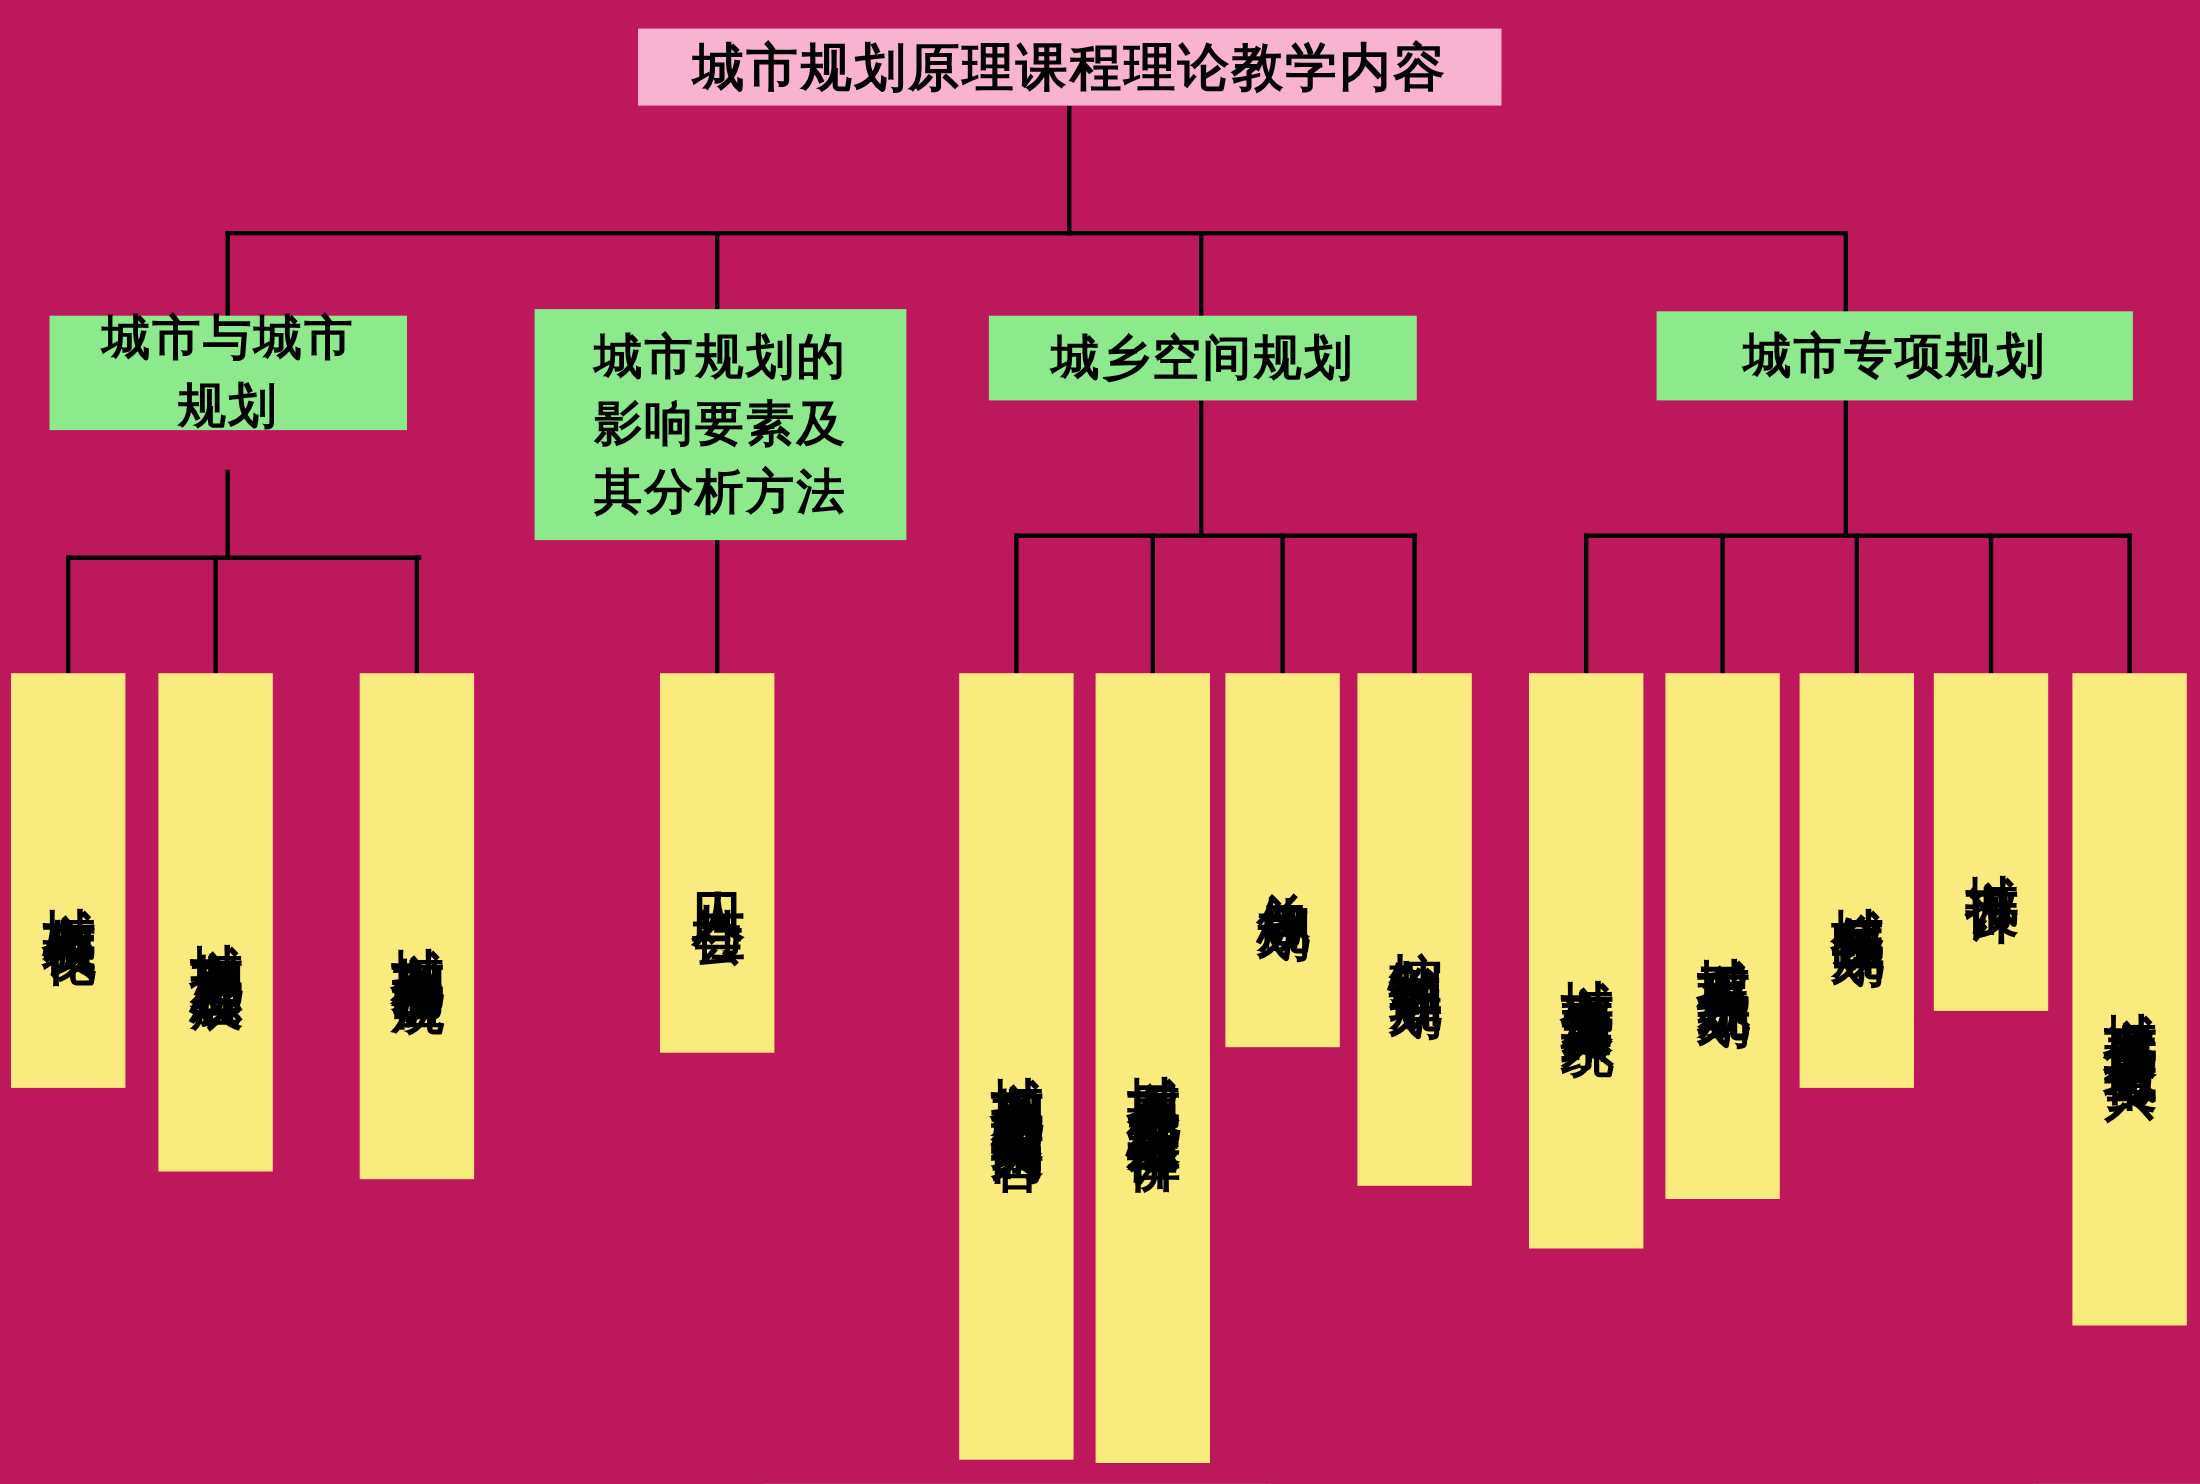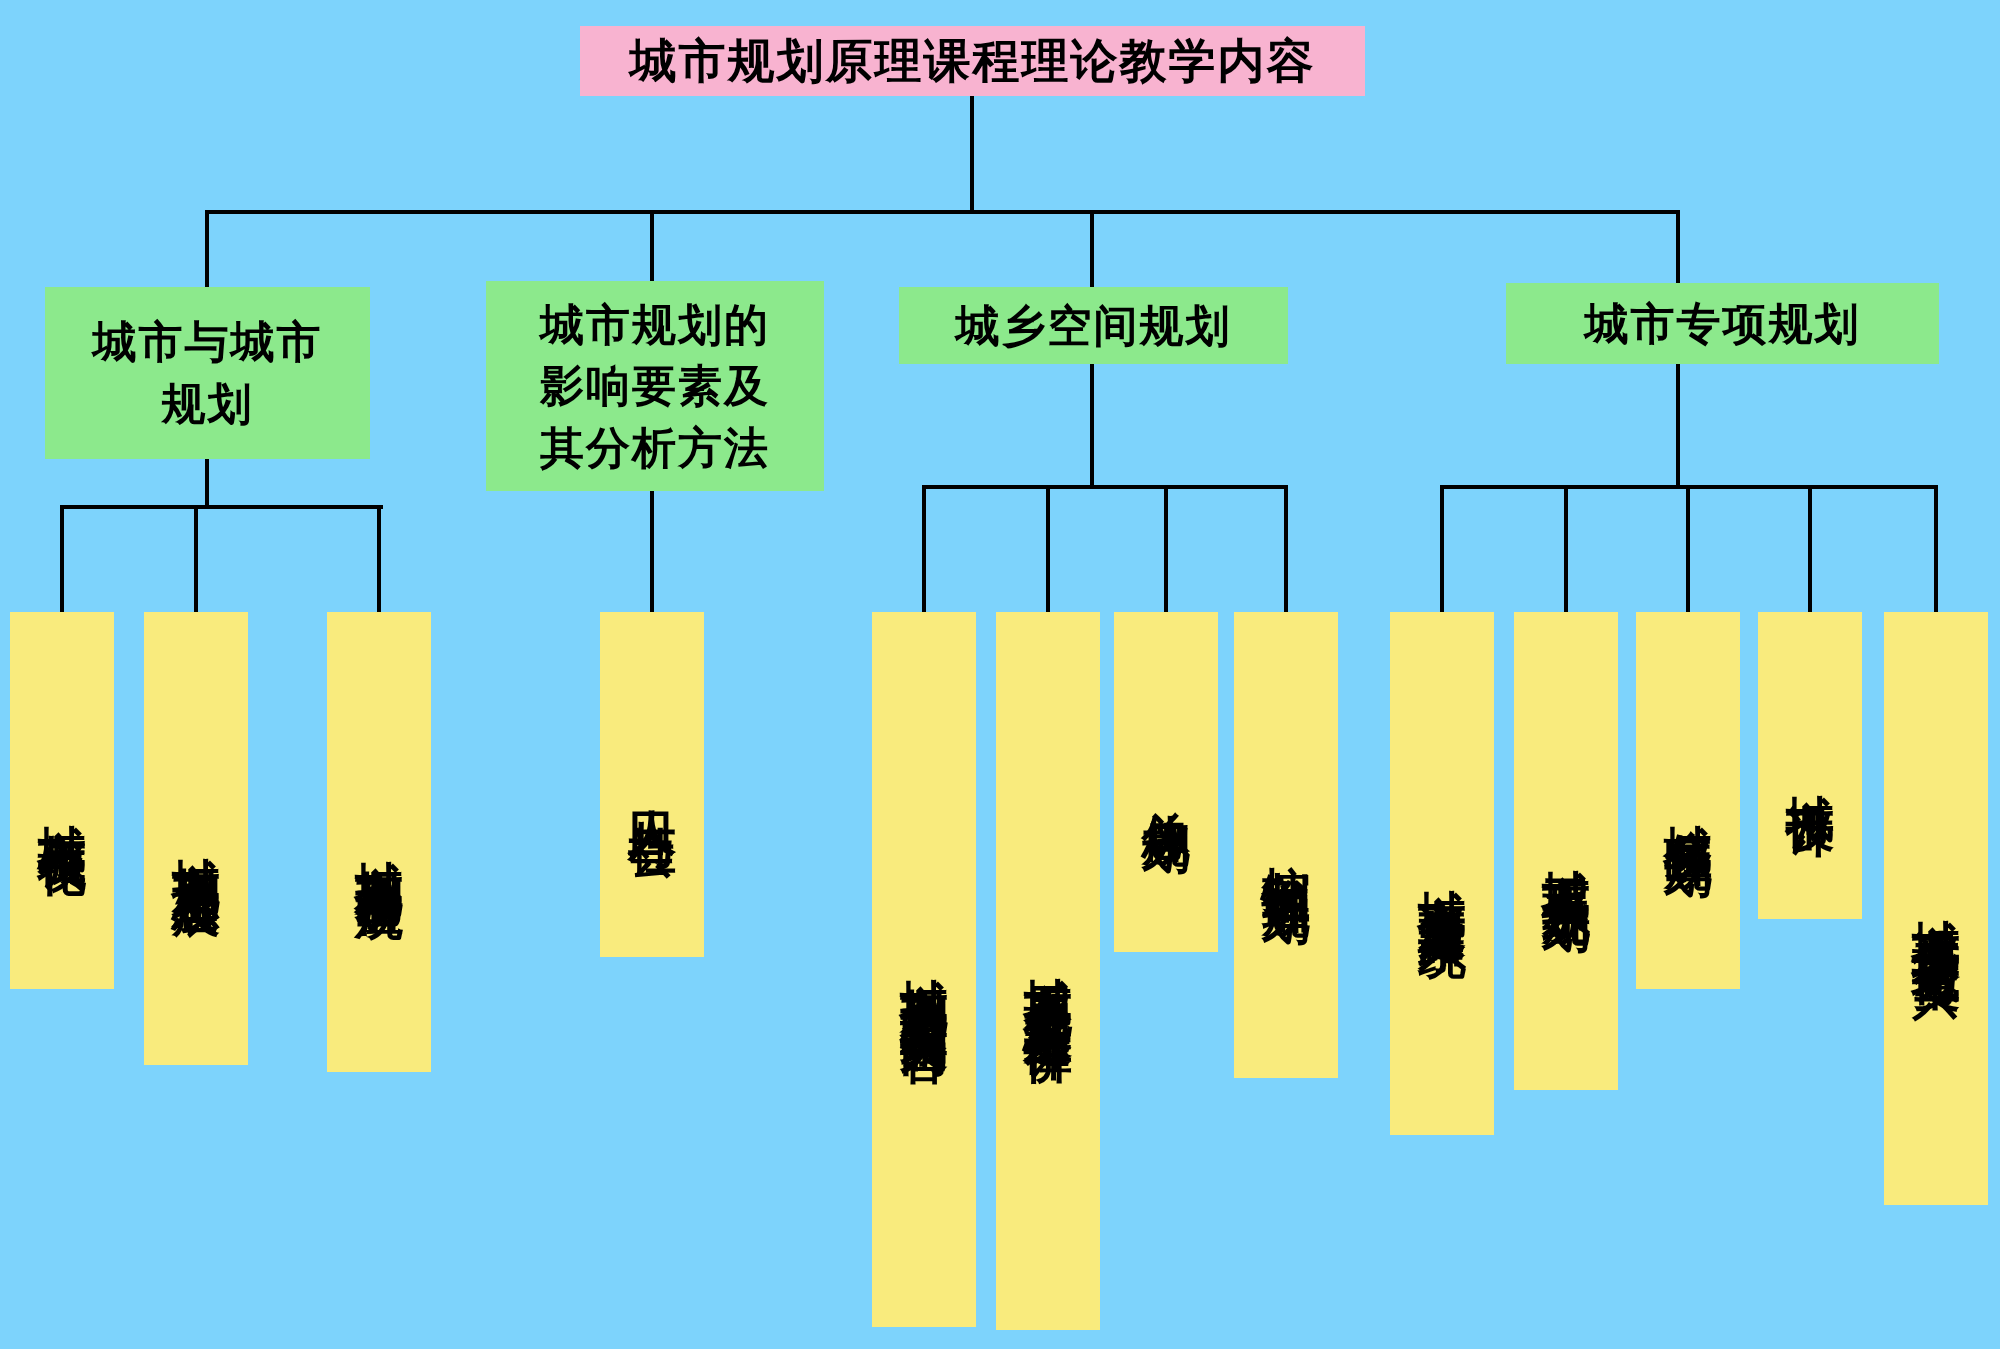--- a/index.html
+++ b/index.html
@@ -1,20 +1,20 @@
 <!DOCTYPE html>
 <html><head>
 <meta charset="utf-8">
 <style>
   html, body { margin: 0; padding: 0; background: #ffffff; }
   #canvas {
     position: relative;
     width: 2000px;
     height: 1349px;
-    background: #7dd3fc;
+    background: #be185d;
     overflow: hidden;
     font-family: "Liberation Sans", "DejaVu Sans", sans-serif;
     color: #000000;
   }
   .edge { position: absolute; background: #000000; }
   .node {
     position: absolute;
     display: flex;
     align-items: center;
     justify-content: center;
@@ -73,21 +73,21 @@
   <div class="edge" style="left:1676px; top:364px; width:4px; height:125px;"></div>
   <div class="edge" style="left:1440px; top:485px; width:498px; height:4px;"></div>
   <div class="edge" style="left:1440px; top:485px; width:4px; height:130px;"></div>
   <div class="edge" style="left:1564px; top:485px; width:4px; height:130px;"></div>
   <div class="edge" style="left:1686px; top:485px; width:4px; height:130px;"></div>
   <div class="edge" style="left:1808px; top:485px; width:4px; height:130px;"></div>
   <div class="edge" style="left:1934px; top:485px; width:4px; height:130px;"></div>
 
   <div class="node root" style="left:580px; top:26px; width:785px; height:70px;">城市规划原理课程理论教学内容</div>
 
-  <div class="node branch" style="left:45px; top:287px; width:325px; height:172px; padding:16px 40px;">城市与城市规划</div>
+  <div class="node branch" style="left:45px; top:287px; width:325px; height:104px; padding:16px 40px;">城市与城市规划</div>
 
   <div class="node branch" style="left:486px; top:281px; width:338px; height:210px; padding:0 52px;">城市规划的影响要素及其分析方法</div>
 
   <div class="node branch" style="left:899px; top:287px; width:389px; height:77px; padding:0 20px;">城乡空间规划</div>
 
   <div class="node branch" style="left:1461px; top:283px; width:433px; height:81px; padding:0 20px;margin-left:45px;">城市专项规划</div>
 
   <div class="node leaf" style="left:10px; top:612px; width:104px; height:377px;">城市与城镇化</div>
   <div class="node leaf" style="left:144px; top:612px; width:104px; height:453px;">城市规划思想发展</div>
   <div class="node leaf" style="left:327px; top:612px; width:104px; height:460px;">城市规划的价值观</div>

